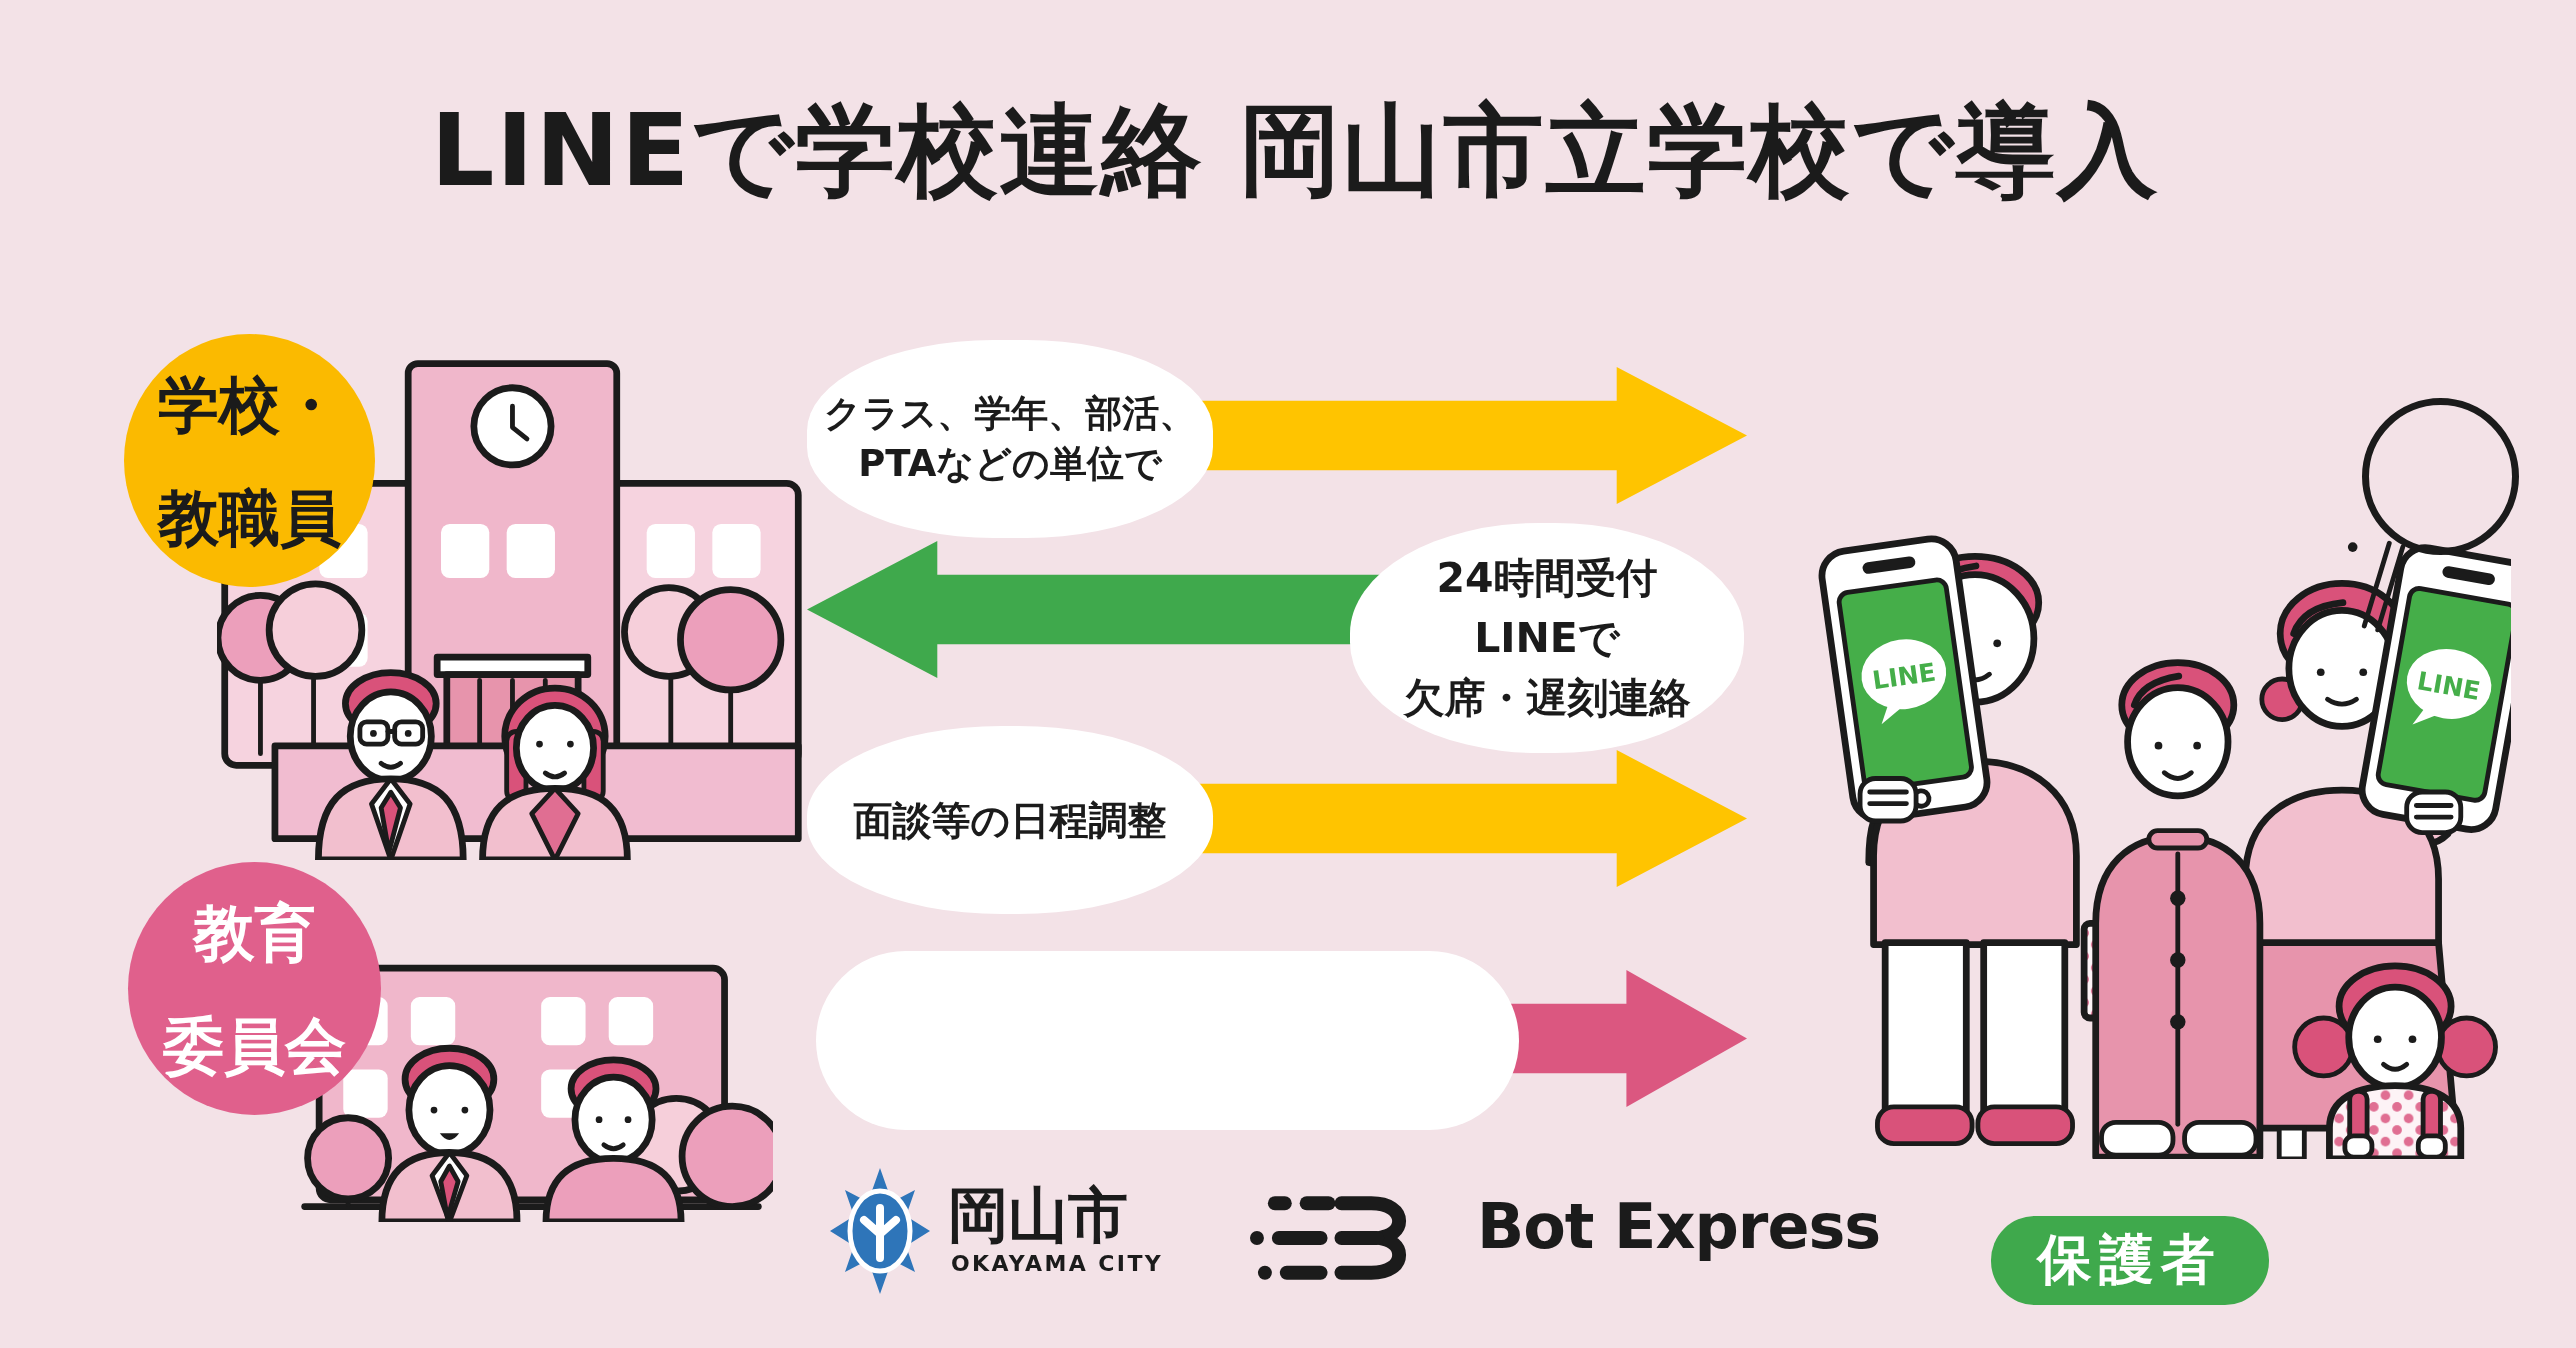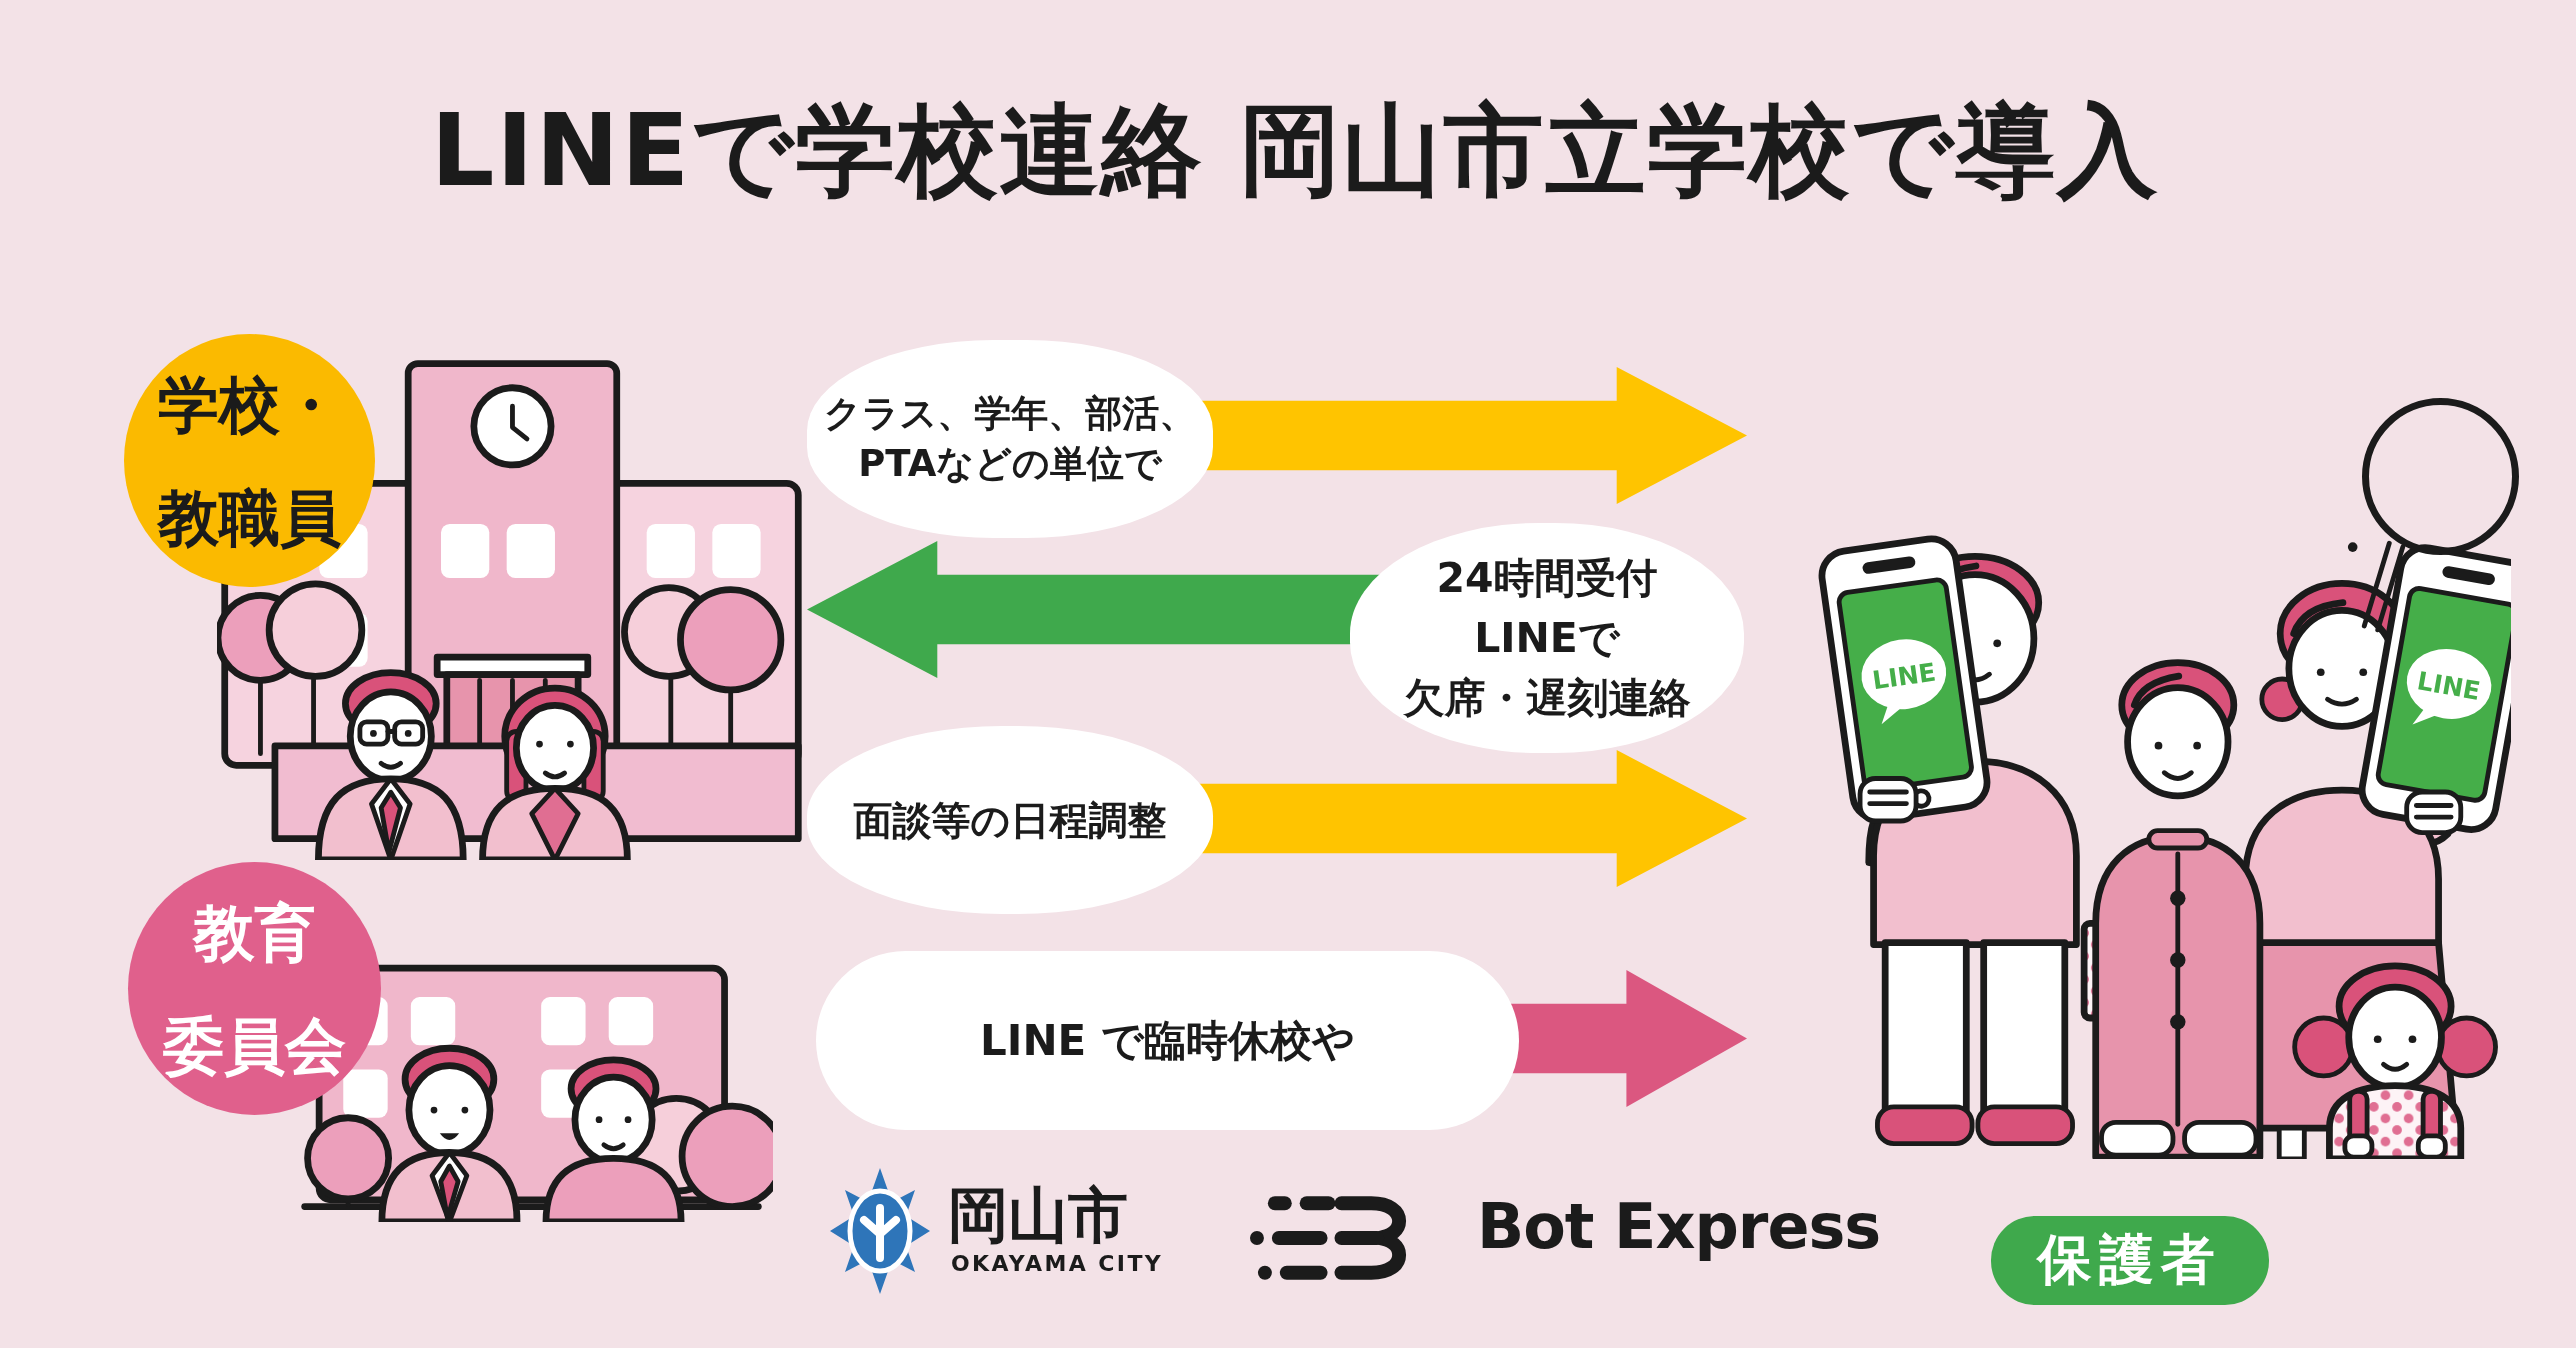--- a/index.html
+++ b/index.html
@@ -185,21 +185,20 @@
   <polygon points="0,35 555,35 555,0 690,71 555,142 555,107 0,107" fill="var(--yellow)"></polygon>
 </svg>
 <div class="bubble abs" style="left:807px;top:726px;width:406px;height:188px;border-radius:48%;font-size:39px;line-height:55px;">
   <div class="ln">面談等の日程調整</div>
 </div>
 
 <svg class="abs arrow-svg" style="left:1501px;top:970px;" width="246" height="140" viewBox="0 0 255 145">
   <polygon points="0,35 130,35 130,0 255,71 130,142 130,107 0,107" fill="var(--arrow_pink)"></polygon>
 </svg>
 <div class="bubble abs" style="left:816px;top:951px;width:703px;height:179px;border-radius:92px;font-size:42px;line-height:59px;">
-  <div class="ln">LINE で臨時休校や</div>
 </div>
 
 <svg class="abs" style="left:1777px;top:510px;" width="734" height="649" viewBox="0 0 760 672">
   <defs>
     <pattern id="gdots" width="24" height="24" patternUnits="userSpaceOnUse">
       <rect width="24" height="24" fill="#FDF3F6"></rect>
       <circle cx="6" cy="6" r="5" fill="var(--dot)"></circle>
       <circle cx="18" cy="18" r="5" fill="var(--dot)"></circle>
     </pattern>
   </defs>

